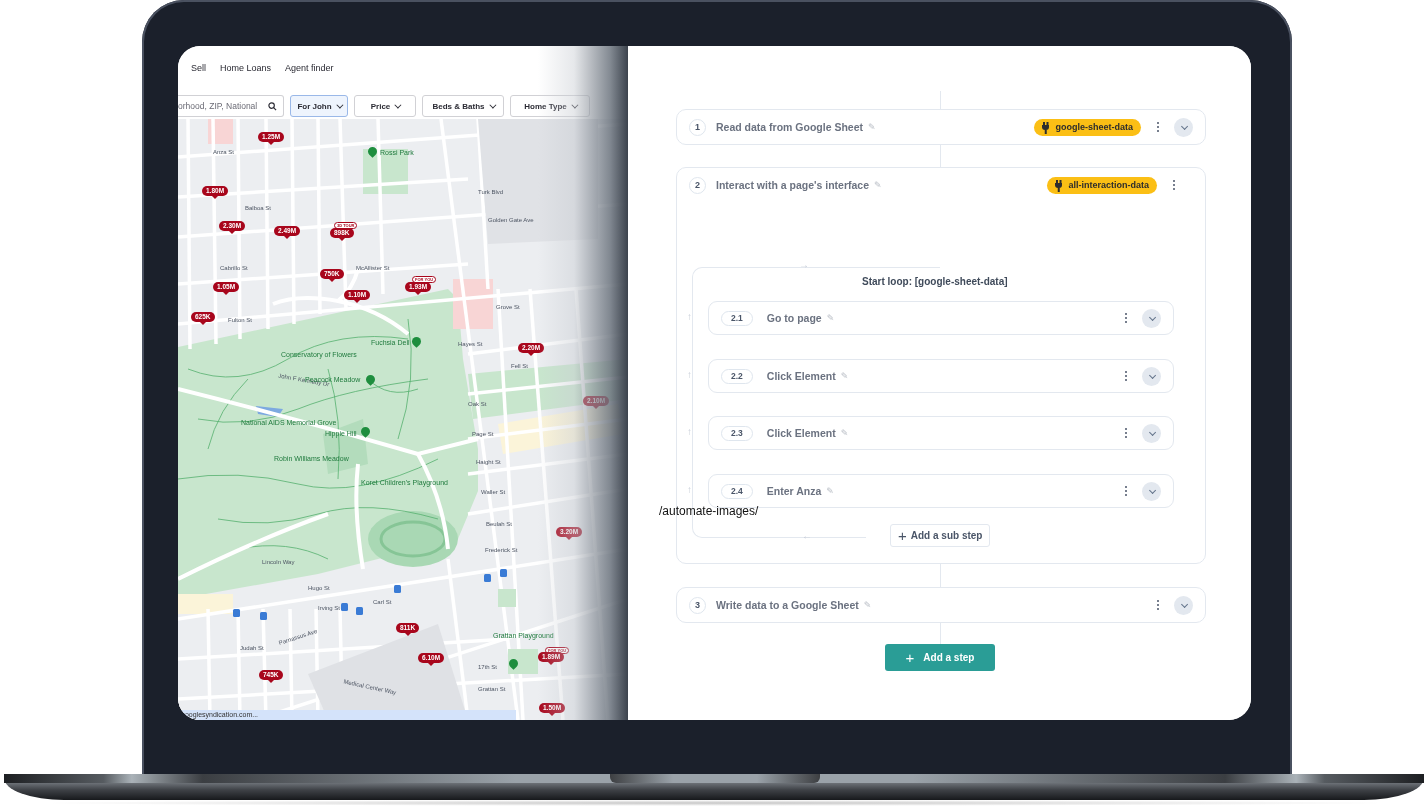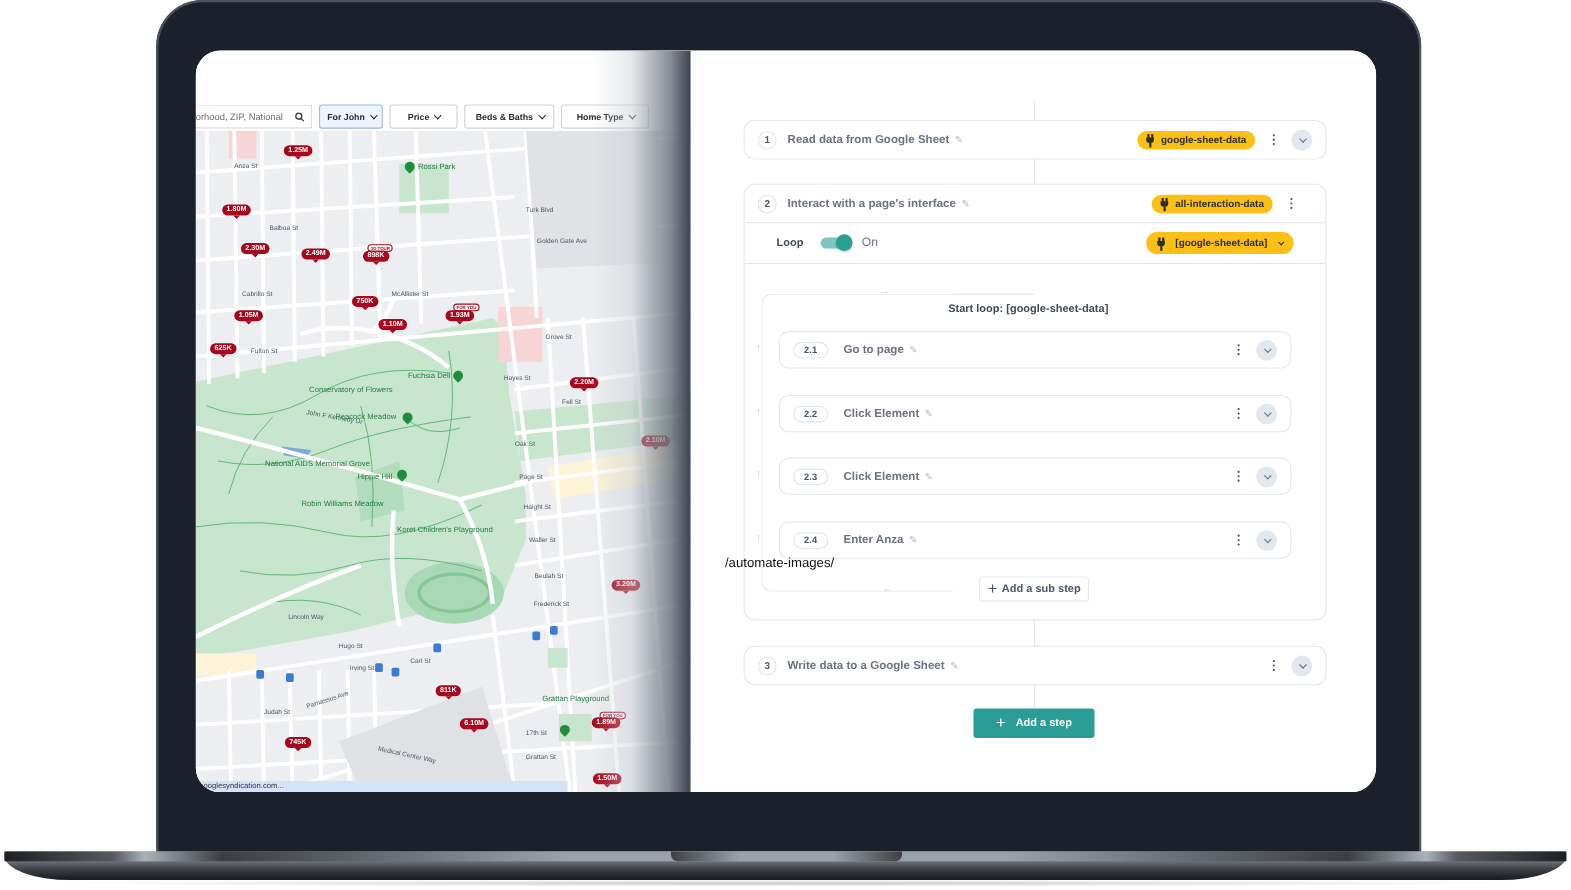--- a/index.html
+++ b/index.html
@@ -78,20 +78,25 @@
 <div class="stage">
   <div class="lid"></div>
   <div class="shadow"></div>
   <div class="base"></div>
   <div class="base-shade"></div>
   <div class="notch"></div>
 
   <div class="screen">
 
     <div class="site">
+      <div class="topnav">
+        <a>Sell</a>
+        <a>Home Loans</a>
+        <a>Agent finder</a>
+      </div>
       <div class="filters">
         <div class="search">
           <span>orhood, ZIP, National</span>
           <svg width="9" height="9" viewBox="0 0 10 10">
               <circle cx="4" cy="4" r="3" fill="none" stroke="#2a2a33" stroke-width="1.3"></circle>
               <line x1="6.2" y1="6.2" x2="9" y2="9" stroke="#2a2a33" stroke-width="1.3"></line>
             </svg>
         </div>
         <div class="fbtn active" style="width:58px">
           <span>For John</span>
@@ -300,31 +305,20 @@
           <span class="badge">
               <span class="plug"></span>
               <span>all-interaction-data</span>
             </span>
           <span class="kebab" style="margin-right:12px">
               <span></span>
               <span></span>
               <span></span>
             </span>
         </div>
-        <div class="loopbar">
-          <span class="looplabel">Loop</span>
-          <span class="toggle"></span>
-          <span class="toggletext">On</span>
-          <span class="spacer"></span>
-          <span class="loopsel">
-              <span class="plug"></span>
-              <span>[google-sheet-data]</span>
-              <span class="c"></span>
-            </span>
-        </div>
       </div>
 
       <div class="loopframe"></div>
       <div class="loopframe-top"></div>
       <span class="arrow" style="left:171px;top:213px">→</span>
       <span class="arrow" style="left:174px;top:484px">←</span>
       <span class="arrow" style="left:59px;top:265px">↑</span>
       <span class="arrow" style="left:59px;top:323px">↑</span>
       <span class="arrow" style="left:59px;top:380px">↑</span>
       <span class="arrow" style="left:59px;top:438px">↑</span>

